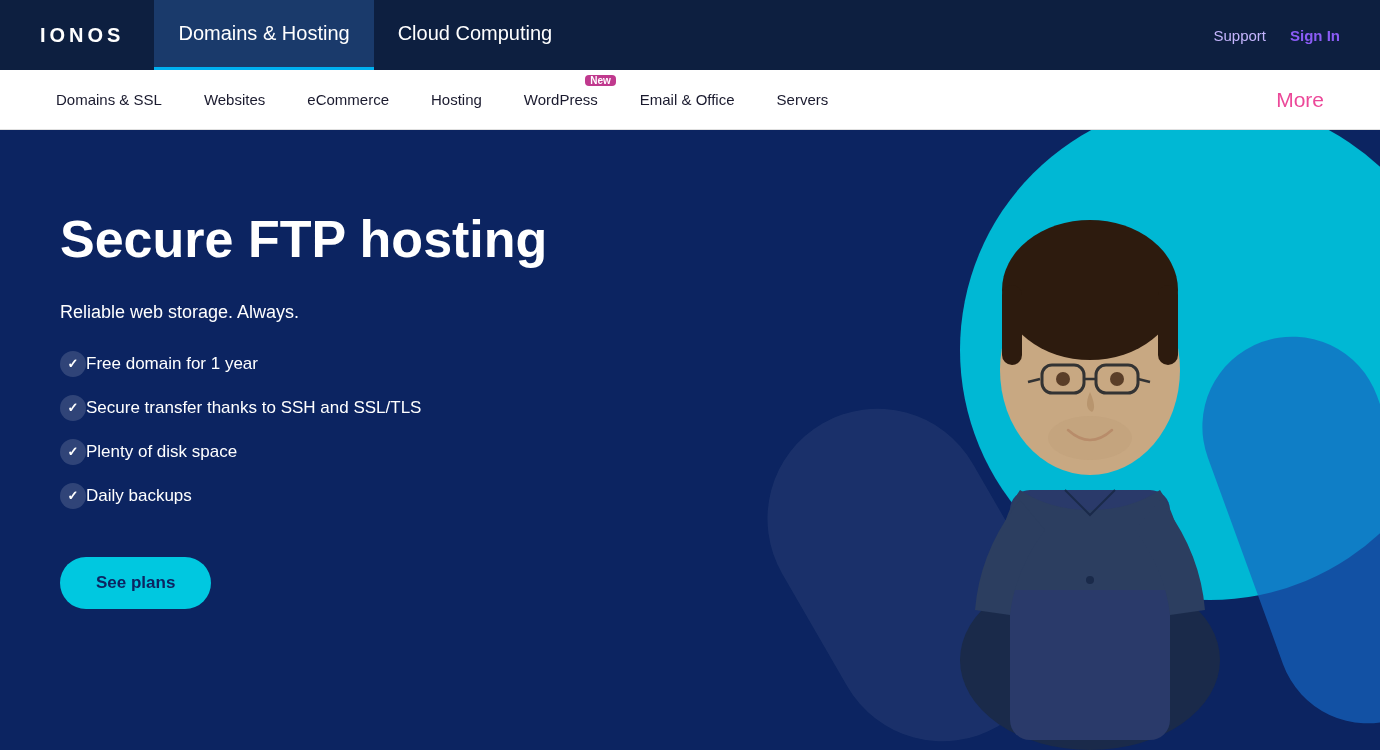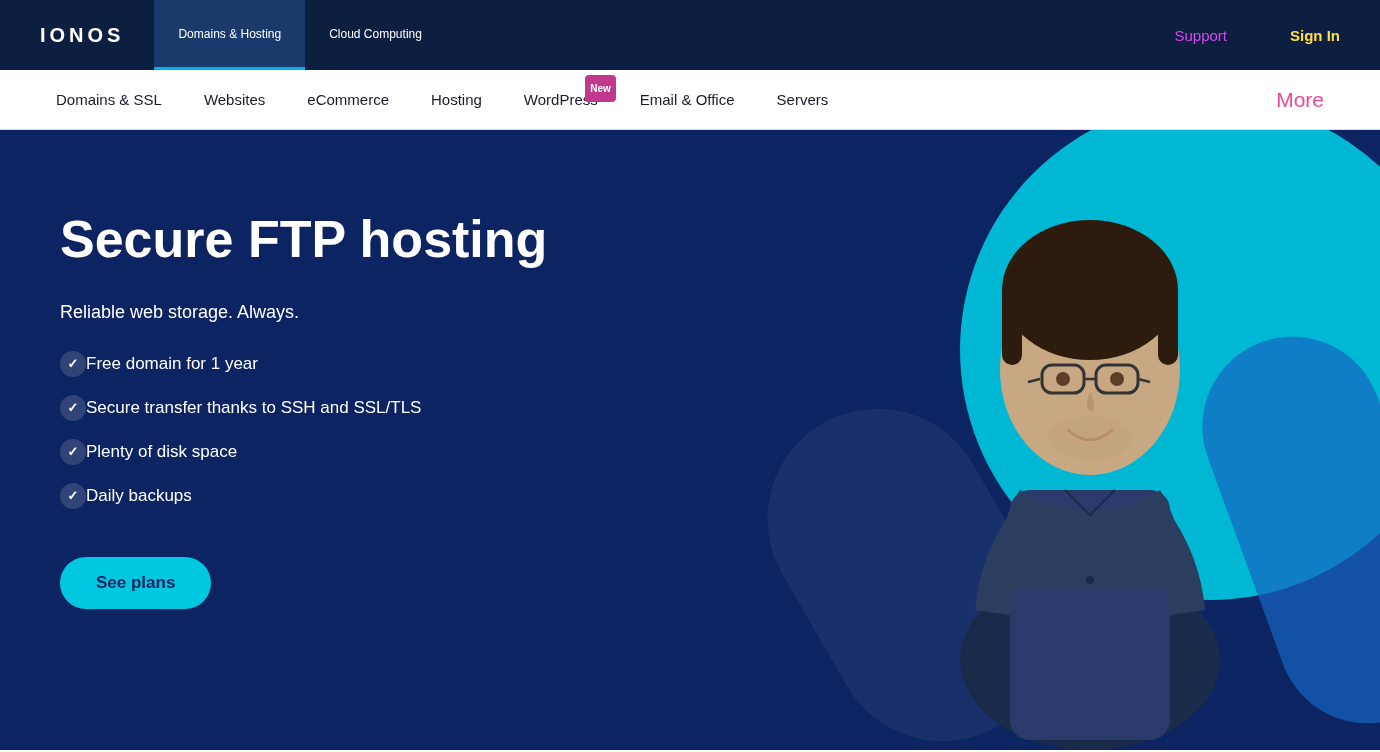--- a/index.html
+++ b/index.html
@@ -27,46 +27,45 @@
       height: 100%;
       margin-left: 30px;
       flex: 1;
     }
     .top-nav-tab {
       height: 100%;
       display: flex;
       align-items: center;
       padding: 0 24px;
       color: white;
-      font-size: 12px;
+      font-size: 20px;
       font-weight: 500;
       cursor: pointer;
       border-bottom: 3px solid transparent;
     }
     .top-nav-tab.active {
       background-color: #1a3a6b;
       border-bottom: 3px solid #00b0f0;
     }
     .top-nav-right {
       display: flex;
       align-items: center;
       gap: 24px;
     }
     .support-link {
-      color: #d946ef;
+      color: #c4b5fd;
       font-size: 15px;
       cursor: pointer;
       text-decoration: none;
     }
     .signin-btn {
-      color: #fde047;
+      color: #8b5cf6;
       font-size: 15px;
       font-weight: 700;
       cursor: pointer;
-      margin-left: 39px;
     }
 
     
     .secondary-nav {
       background-color: #ffffff;
       display: flex;
       align-items: center;
       padding: 0 40px;
       height: 60px;
       border-bottom: 1px solid #e0e0e0;
@@ -86,21 +85,21 @@
       font-weight: 500;
     }
     .new-badge {
       position: absolute;
       top: -8px;
       right: -2px;
       background-color: #c0398e;
       color: white;
       font-size: 10px;
       font-weight: 700;
-      padding: 8px 5px;
+      padding: 0 5px;
       border-radius: 4px;
     }
     .more-btn {
       font-size: 21px;
       color: #ec4899;
       cursor: pointer;
       font-weight: 500;
       padding: 8px 16px;
     }
 

